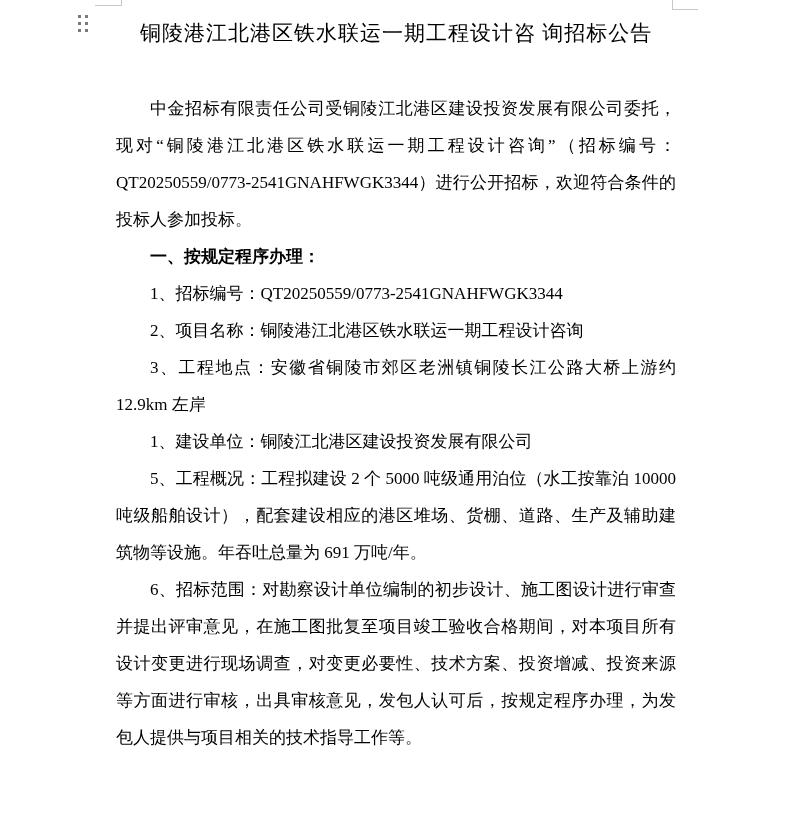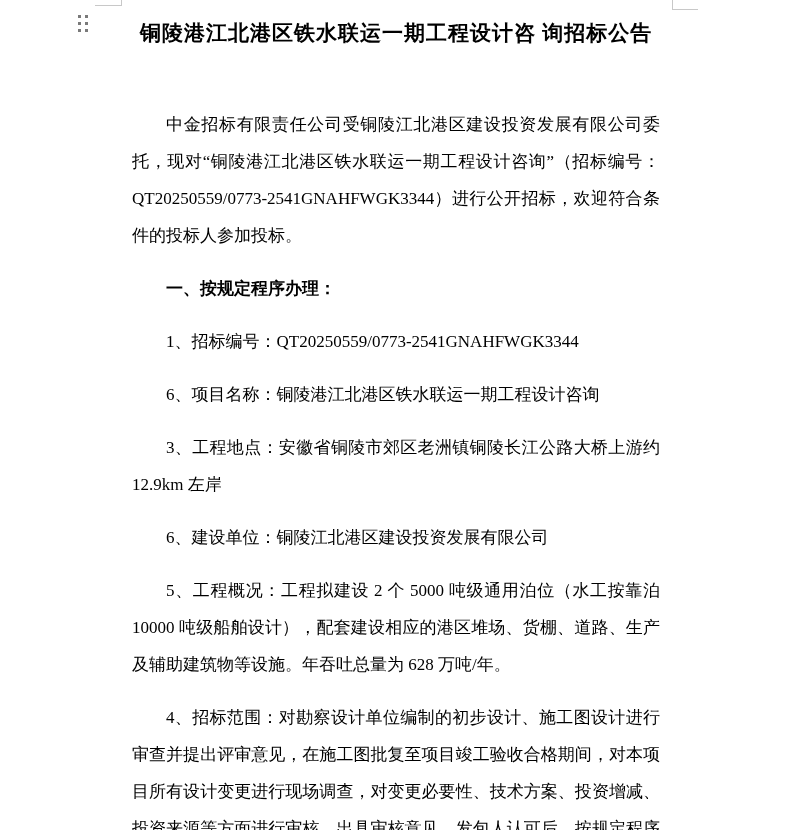--- a/index.html
+++ b/index.html
@@ -57,35 +57,35 @@
 
   .doc-title {
     position: absolute;
     top: 21px;
     left: 0;
     width: 792px;
     margin: 0;
     text-align: center;
     font-size: 21px;
     line-height: 24px;
-    font-weight: 700;
+    font-weight: 400;
     letter-spacing: 1px;
   }
 
   .doc-body {
     position: absolute;
     top: 90px;
     left: 116px;
     width: 560px;
     font-size: 17px;
     line-height: 37px;
     text-align: justify;
   }
   .para {
-    margin: 16px;
+    margin: 0;
     text-indent: 2em;
     word-break: break-word;
   }
   .para.heading {
     font-weight: 700;
   }
 </style>
 </head>
 <body>
 
@@ -102,20 +102,20 @@
 
   <div class="mark mark-left"></div>
   <div class="mark mark-right"></div>
 
   <h1 class="doc-title">铜陵港江北港区铁水联运一期工程设计咨 询招标公告</h1>
 
   <div class="doc-body" id="doc-body">
       <p class="para body">中金招标有限责任公司受铜陵江北港区建设投资发展有限公司委托，现对“铜陵港江北港区铁水联运一期工程设计咨询”（招标编号：QT20250559/0773-2541GNAHFWGK3344）进行公开招标，欢迎符合条件的投标人参加投标。</p>
       <p class="para heading">一、按规定程序办理：</p>
       <p class="para body">1、招标编号：QT20250559/0773-2541GNAHFWGK3344</p>
-      <p class="para body">6、项目名称：铜陵港江北港区铁水联运一期工程设计咨询</p>
+      <p class="para body">2、项目名称：铜陵港江北港区铁水联运一期工程设计咨询</p>
       <p class="para body">3、工程地点：安徽省铜陵市郊区老洲镇铜陵长江公路大桥上游约 12.9km 左岸</p>
-      <p class="para body">6、建设单位：铜陵江北港区建设投资发展有限公司</p>
-      <p class="para body">5、工程概况：工程拟建设 2 个 5000 吨级通用泊位（水工按靠泊 10000 吨级船舶设计），配套建设相应的港区堆场、货棚、道路、生产及辅助建筑物等设施。年吞吐总量为 628 万吨/年。</p>
-      <p class="para body">4、招标范围：对勘察设计单位编制的初步设计、施工图设计进行审查并提出评审意见，在施工图批复至项目竣工验收合格期间，对本项目所有设计变更进行现场调查，对变更必要性、技术方案、投资增减、投资来源等方面进行审核，出具审核意见，发包人认可后，按规定程序办理，为发包人提供与项目相关的技术指导工作等。</p>
+      <p class="para body">1、建设单位：铜陵江北港区建设投资发展有限公司</p>
+      <p class="para body">5、工程概况：工程拟建设 2 个 5000 吨级通用泊位（水工按靠泊 10000 吨级船舶设计），配套建设相应的港区堆场、货棚、道路、生产及辅助建筑物等设施。年吞吐总量为 691 万吨/年。</p>
+      <p class="para body">6、招标范围：对勘察设计单位编制的初步设计、施工图设计进行审查并提出评审意见，在施工图批复至项目竣工验收合格期间，对本项目所有设计变更进行现场调查，对变更必要性、技术方案、投资增减、投资来源等方面进行审核，出具审核意见，发包人认可后，按规定程序办理，为发包人提供与项目相关的技术指导工作等。</p>
     </div>
 
 </div>
 
 </body></html>

